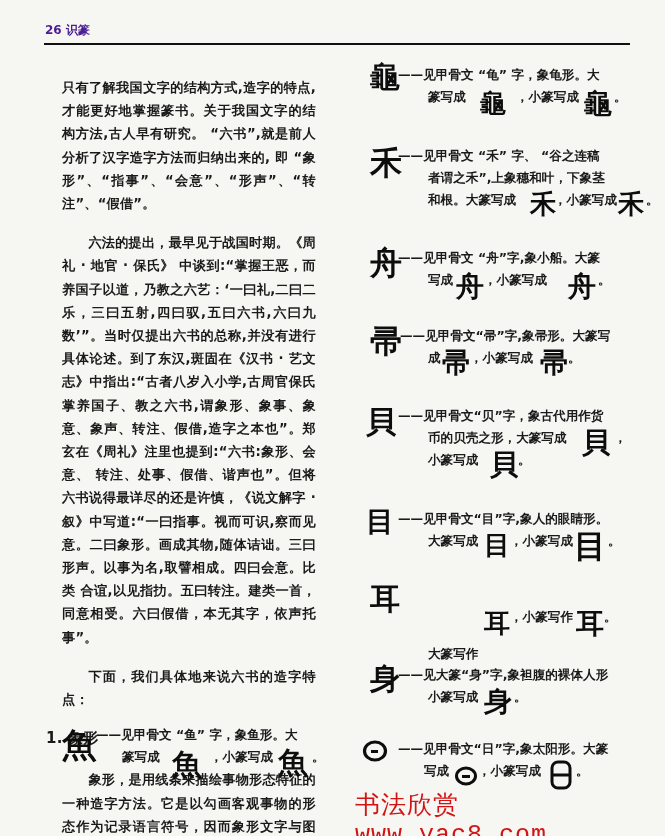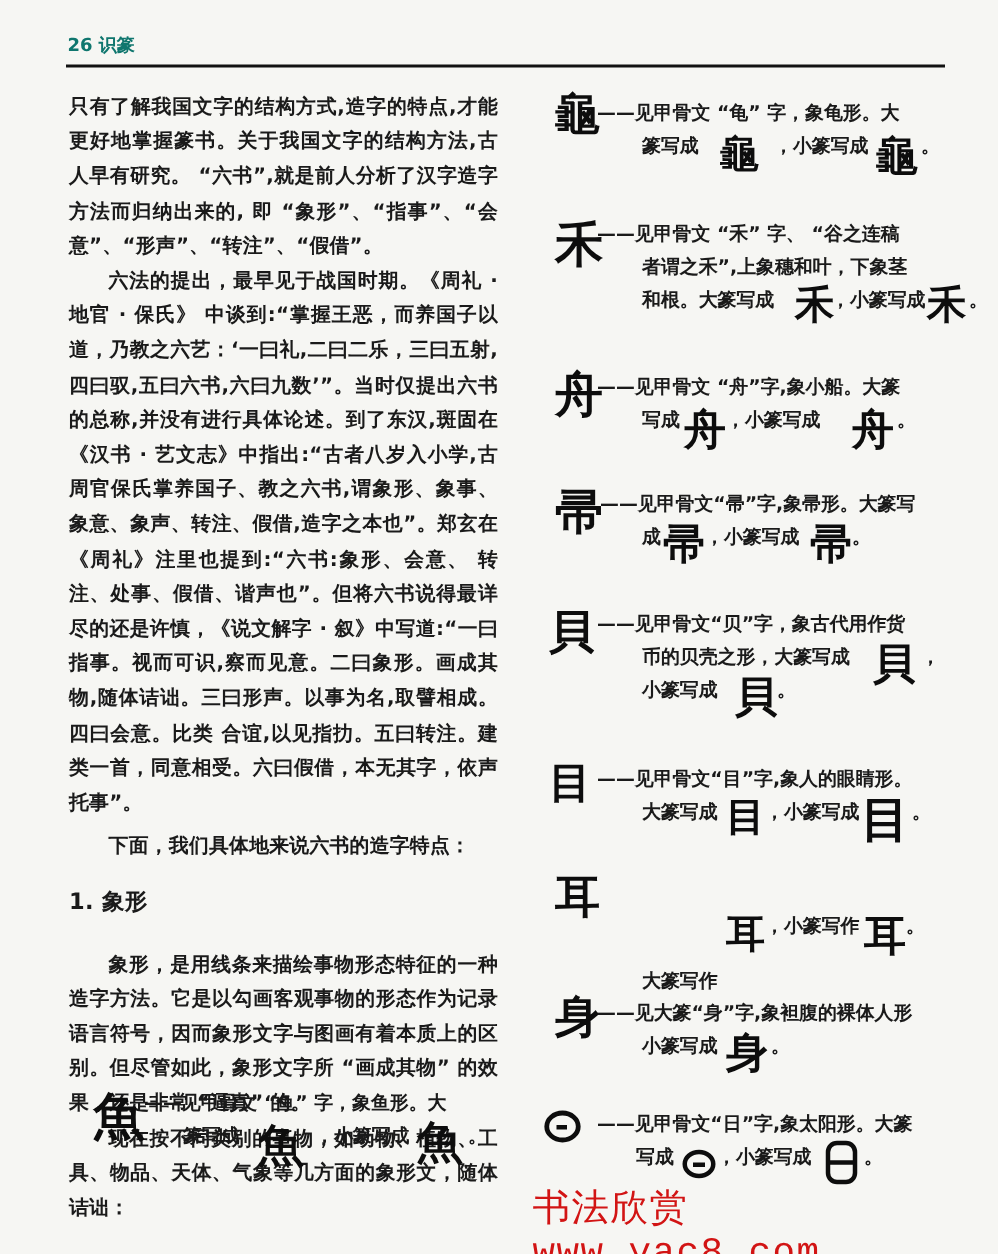--- a/index.html
+++ b/index.html
@@ -4,32 +4,32 @@
 <style>
   html, body { margin:0; padding:0; }
   body {
     width:665px; height:836px; position:relative; overflow:hidden;
     background:#f6f6f3;
     font-family:"DejaVu Serif", "Liberation Serif", serif;
     color:#1a1a1a;
   }
   .page-header {
     position:absolute; left:45px; top:22px;
-    font-size:12px; font-weight:bold; color:#0f766e;
+    font-size:12px; font-weight:bold; color:#4c1d95;
     font-family:"DejaVu Sans", sans-serif;
   }
   .header-rule {
     position:absolute; left:44px; top:43px; width:586px; height:2px; background:#111;
   }
   .left-col {
     position:absolute; left:46px; top:60px; width:286px;
     font-size:13.2px; line-height:23.2px; font-weight:bold; letter-spacing:0.2px;
     font-family:"DejaVu Sans", sans-serif;
   }
-  .left-col p { margin:0; text-align:justify; }
+  .left-col p { margin:16px; text-align:justify; }
   .indent { text-indent:2em; }
   .section-heading {
     margin:14px 0 18px 0 !important; font-size:15px; font-weight:bold;
   }
   .example {
     position:absolute;
     font-size:12.6px; line-height:22px; font-weight:bold;
     font-family:"DejaVu Sans", sans-serif;
   }
   .example .text { position:absolute; }

